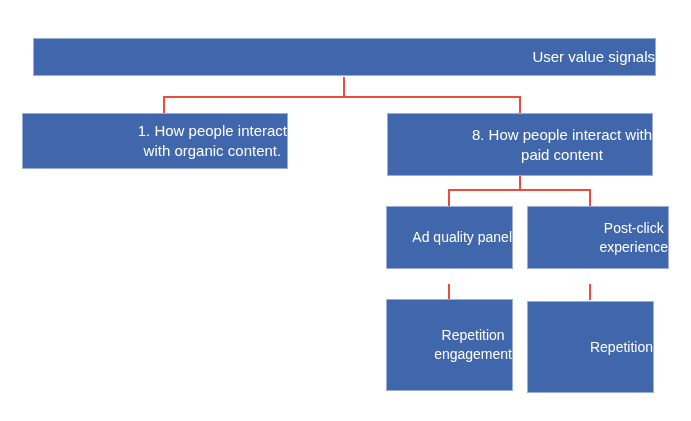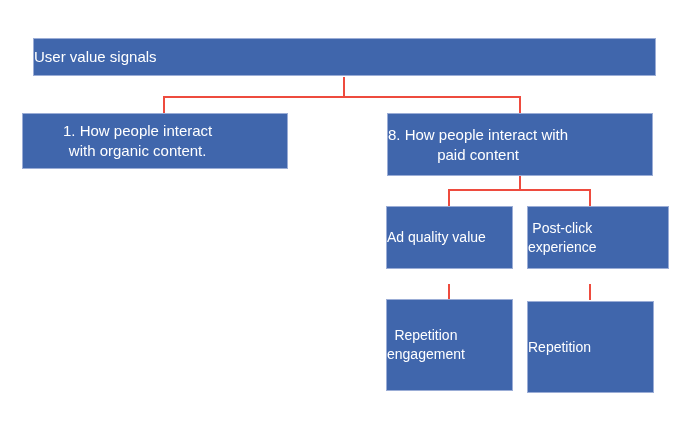--- a/index.html
+++ b/index.html
@@ -21,21 +21,21 @@
     overflow: hidden;
   }
 
   .node {
     position: absolute;
     background: var(--node-fill);
     border: 1px solid var(--node-border);
     color: var(--text);
     display: flex;
     align-items: center;
-    justify-content: flex-start;
+    justify-content: flex-end;
     text-align: center;
   }
   .node-label {
     white-space: pre-line;
     display: block;
   }
   .node.lg .node-label { font-size: 15px; line-height: 20px; }
   .node.sm .node-label { font-size: 14px; line-height: 19px; }
 
   
@@ -94,21 +94,21 @@
     <span class="node-label">1. How people interact
 with organic content.</span>
   </div>
 
   <div class="node lg n-paid">
     <span class="node-label">8. How people interact with
 paid content</span>
   </div>
 
   <div class="node sm n-adquality">
-    <span class="node-label">Ad quality value</span>
+    <span class="node-label">Ad quality panel</span>
   </div>
 
   <div class="node sm n-postclick">
     <span class="node-label">Post-click
 experience</span>
   </div>
 
   <div class="node sm n-predicted">
     <span class="node-label">Repetition
 engagement</span>

